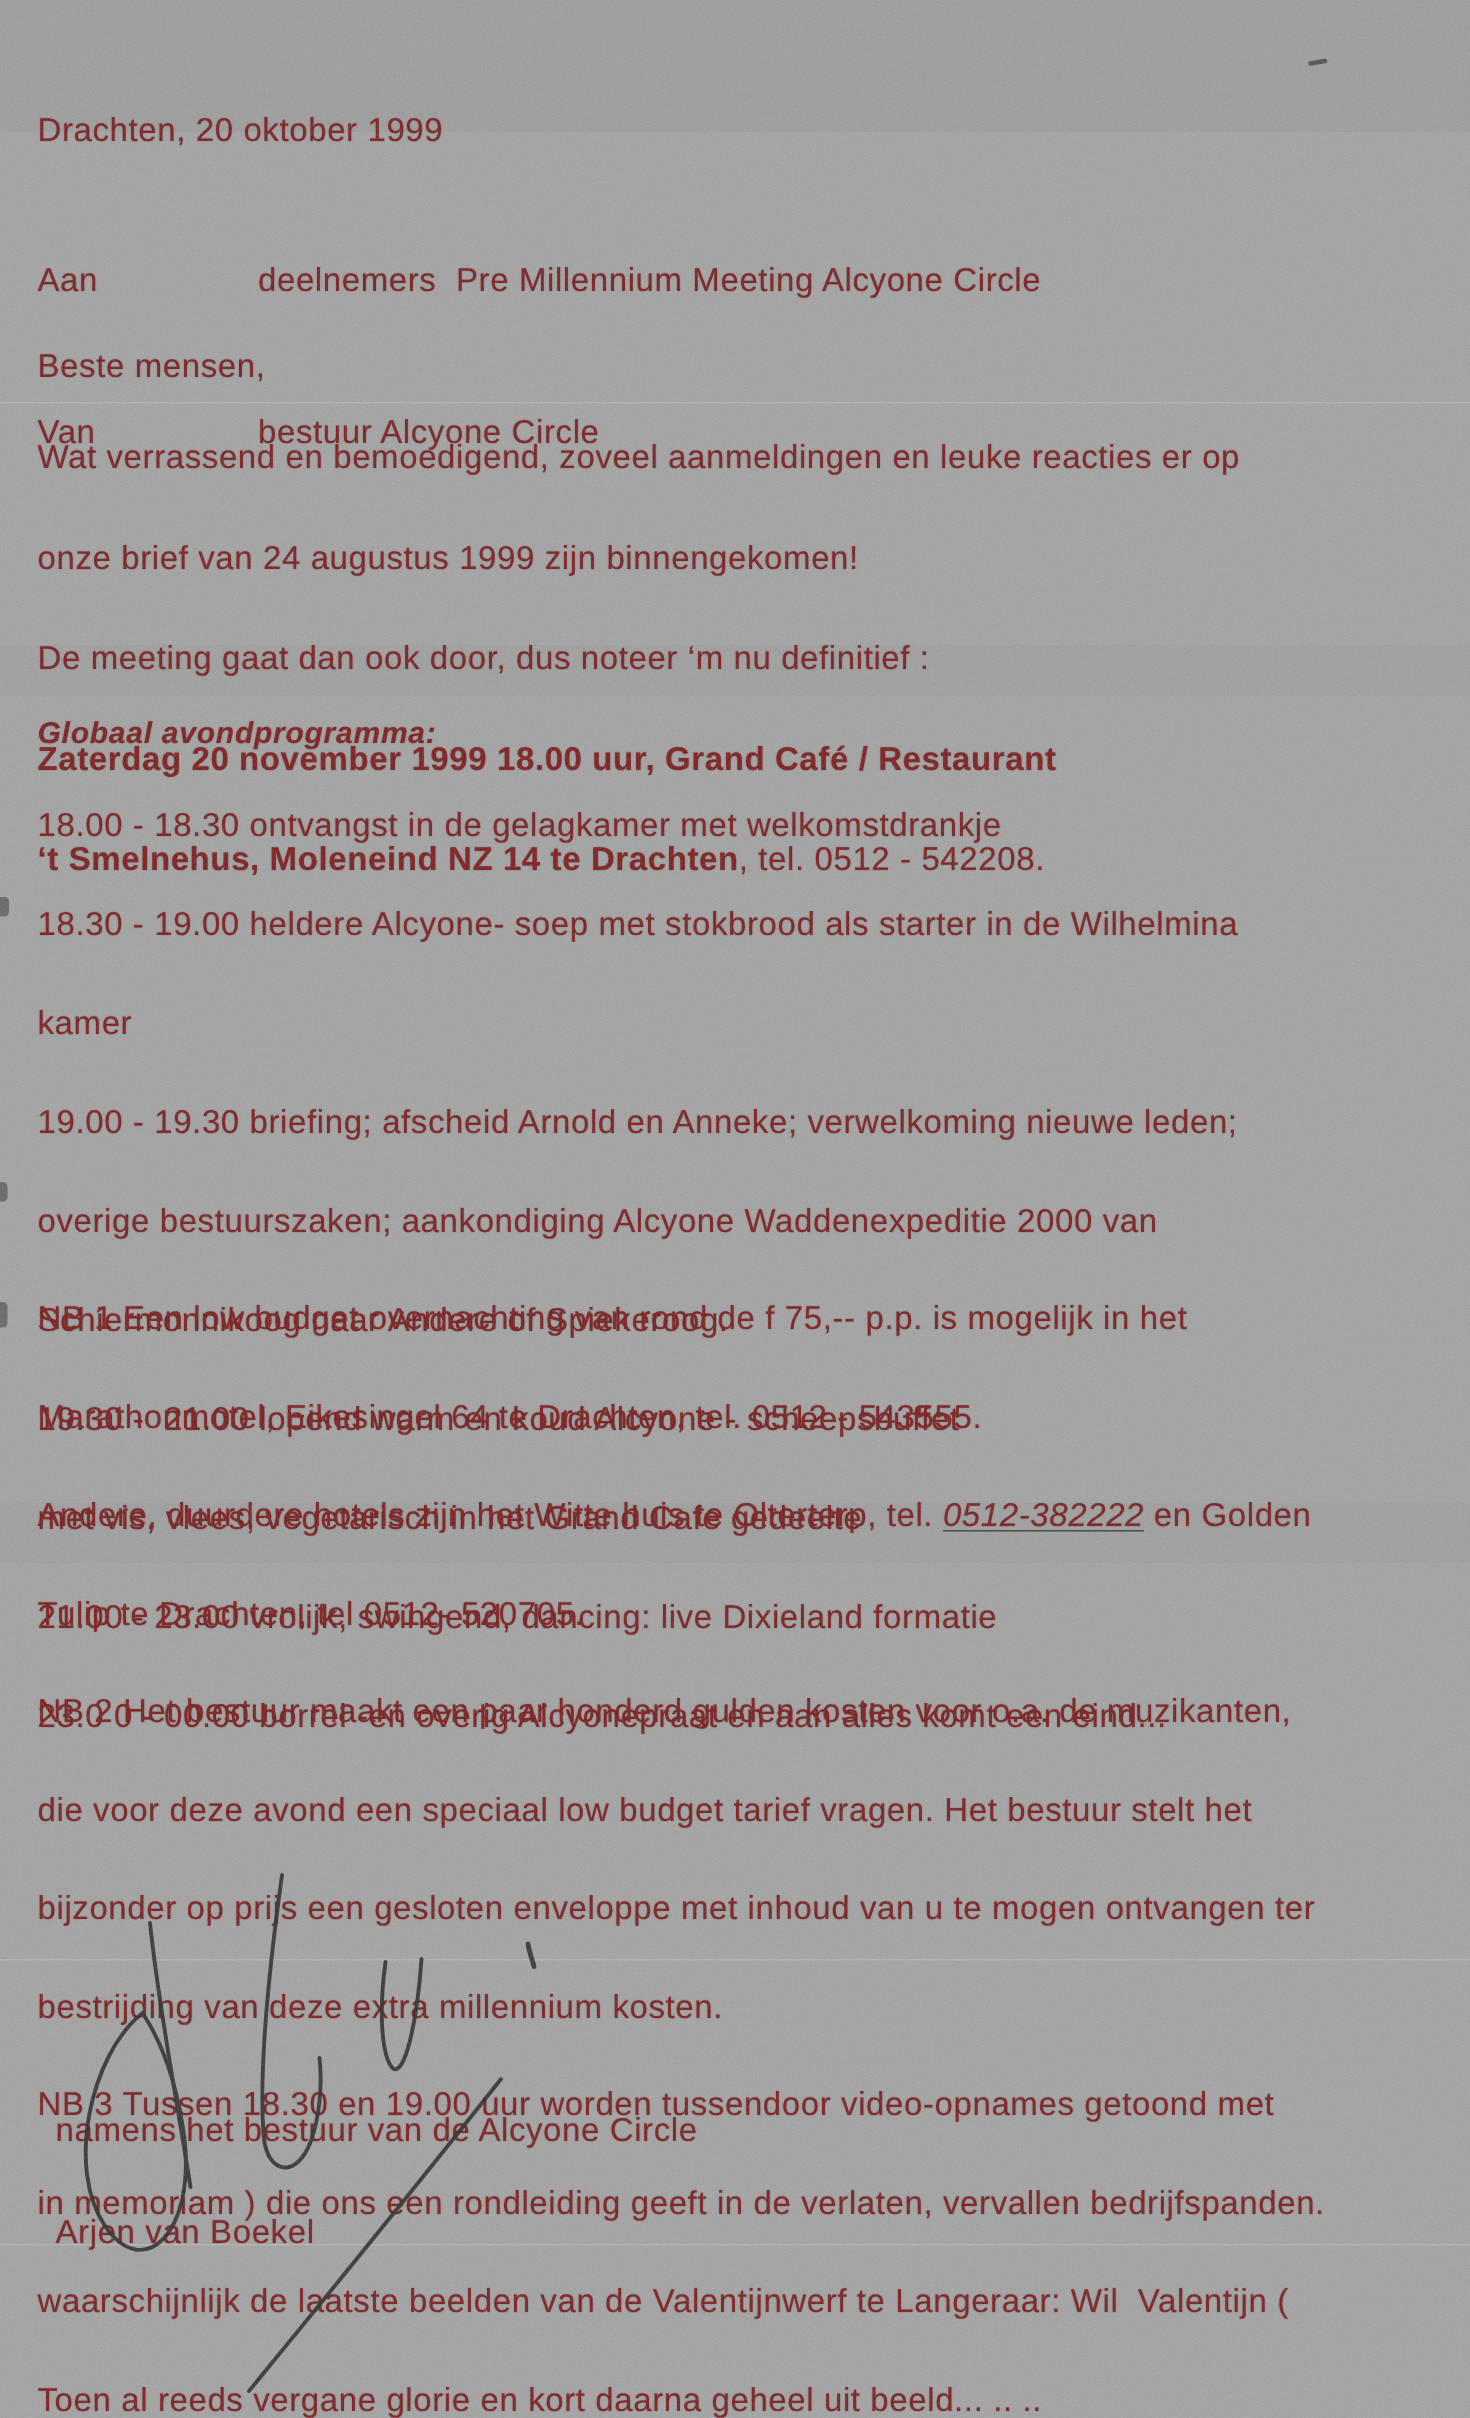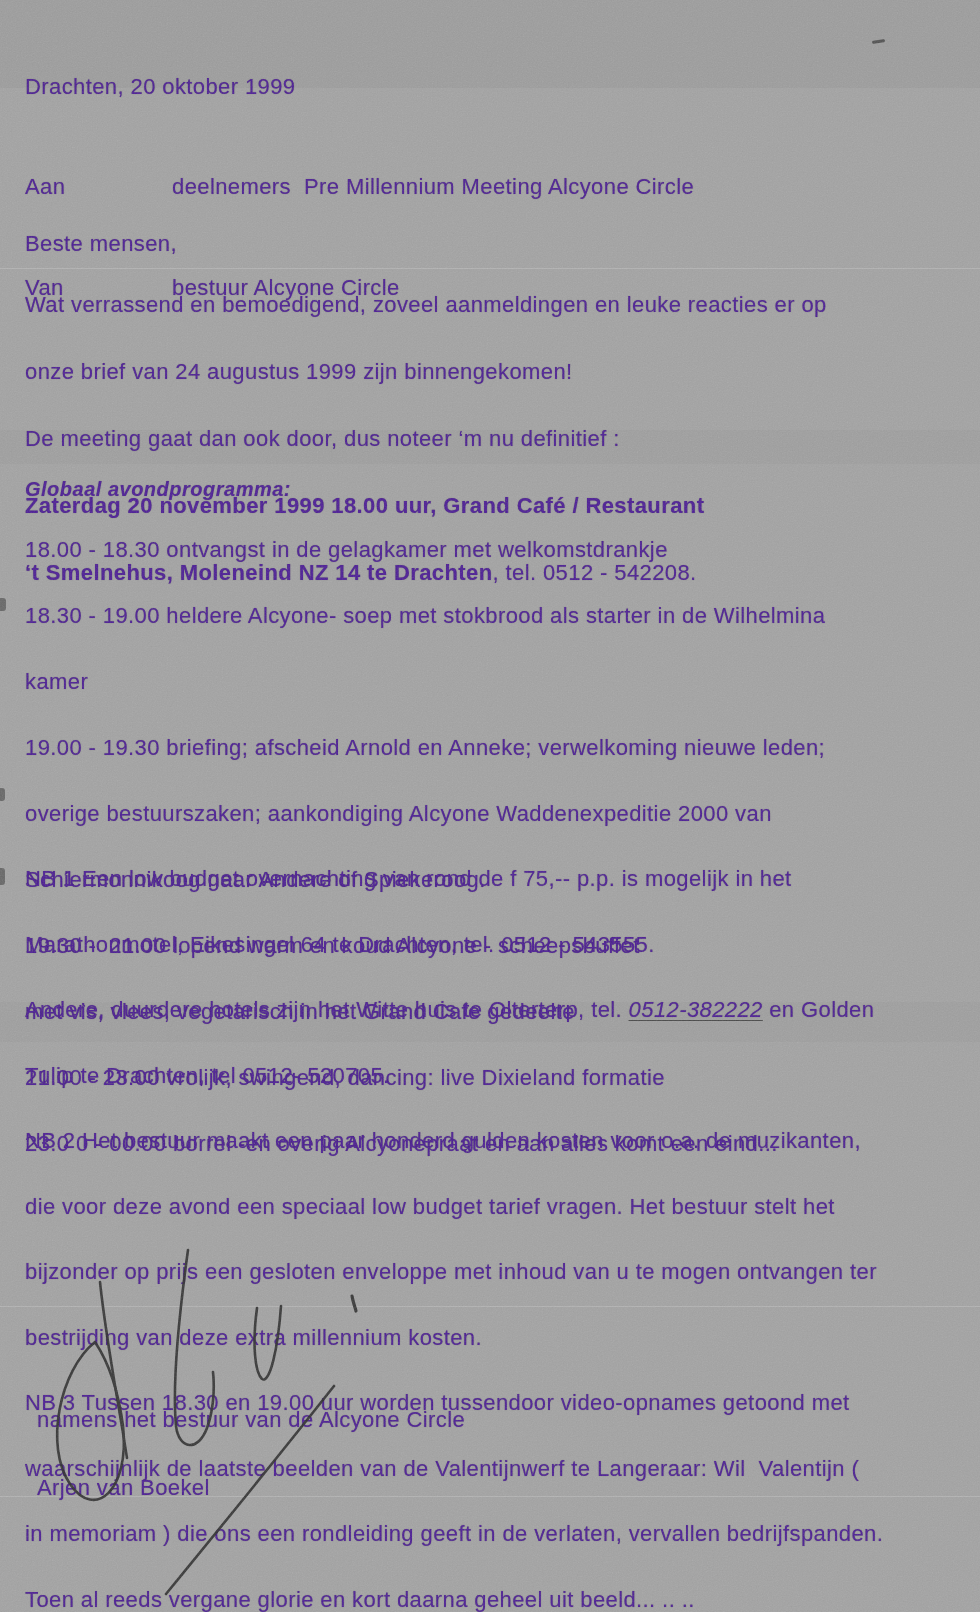--- a/index.html
+++ b/index.html
@@ -1,20 +1,20 @@
 <!DOCTYPE html>
 <html><head>
 <meta charset="utf-8">
 <style>
   html,body{margin:0;padding:0;background:#8e8e8e;}
   .page{
     position:relative;width:980px;height:1612px;overflow:hidden;
     background:#a3a3a3;
     font-family:"Liberation Sans",sans-serif;
-    color:#4c1d95;
+    color:#7f1d1d;
   }
   .blk{position:absolute;left:25px;white-space:pre;}
   .ln{font-size:22px;line-height:30px;letter-spacing:.4px;text-shadow:0 0 1px rgba(25,25,25,.40);}
   .lh31 .ln{line-height:31px;}
   .lh295 .ln{line-height:29.5px;}
   .lh315 .ln{line-height:31.5px;margin-left:12px;}
   .lh33 .ln{line-height:33px;margin-top:32px;}
   .b{font-weight:bold;}
   .bi{font-weight:bold;font-style:italic;}
   .lbl{display:inline-block;width:147px;}
@@ -92,22 +92,22 @@
   <div class="blk lh295" style="top:828px">
     <div class="ln">NB 1 Een low budget overnachting van rond de f 75,-- p.p. is mogelijk in het</div>
     <div class="ln">Marathonmotel, Eikesingel 64 te Drachten, tel. 0512 - 543555.</div>
     <div class="ln"><span>Andere, duurdere hotels zijn het Witte huis te Olterterp, tel. </span><span class="u">0512-382222</span><span> en Golden</span></div>
     <div class="ln">Tulip te Drachten, tel 0512- 520705.</div>
     <div class="ln">NB 2 Het bestuur maakt een paar honderd gulden kosten voor o.a. de muzikanten,</div>
     <div class="ln">die voor deze avond een speciaal low budget tarief vragen. Het bestuur stelt het</div>
     <div class="ln">bijzonder op prijs een gesloten enveloppe met inhoud van u te mogen ontvangen ter</div>
     <div class="ln">bestrijding van deze extra millennium kosten.</div>
     <div class="ln">NB 3 Tussen 18.30 en 19.00 uur worden tussendoor video-opnames getoond met</div>
+    <div class="ln">in memoriam ) die ons een rondleiding geeft in de verlaten, vervallen bedrijfspanden.</div>
     <div class="ln">waarschijnlijk de laatste beelden van de Valentijnwerf te Langeraar: Wil  Valentijn (</div>
-    <div class="ln">in memoriam ) die ons een rondleiding geeft in de verlaten, vervallen bedrijfspanden.</div>
     <div class="ln">Toen al reeds vergane glorie en kort daarna geheel uit beeld... .. ..</div>
   </div>
 
 
 
   <div class="blk lh315" style="top:1368px">
     <div class="ln">namens het bestuur van de Alcyone Circle</div>
     <div class="ln">Arjen van Boekel</div>
   </div>
 

